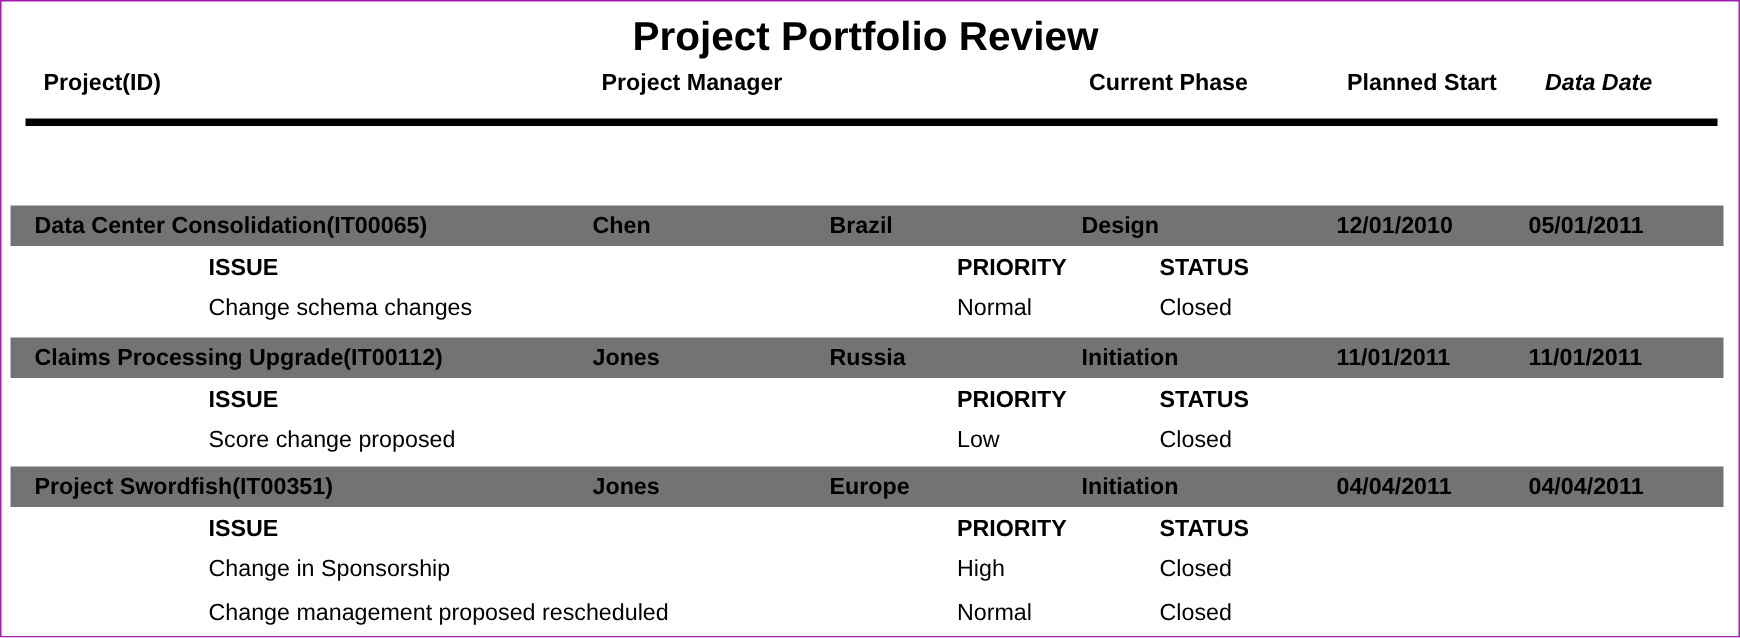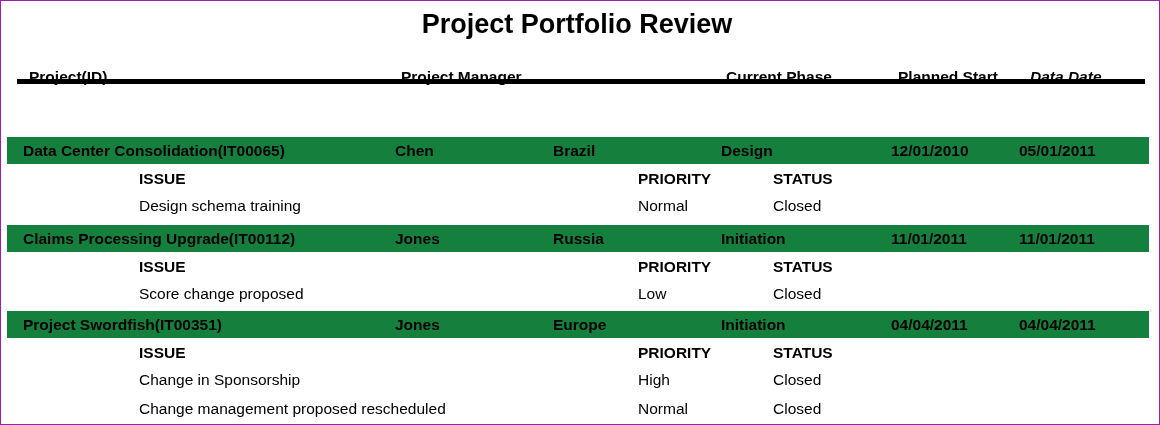--- a/index.html
+++ b/index.html
@@ -32,21 +32,21 @@
     color: #000000;
     letter-spacing: 0px;
     line-height: 34px;
     white-space: nowrap;
   }
 
   
   .col-header-row {
     position: absolute;
     left: 0;
-    top: 66px;
+    top: 45px;
     width: 1152px;
     height: 22px;
     text-align: center;
   }
   .col-header {
     position: absolute;
     top: 0;
     font-size: 15.5px;
     font-weight: bold;
     color: #000000;
@@ -79,21 +79,21 @@
   .project-group.g0 { top: 136px; }
   .project-group.g1 { top: 224px; }
   .project-group.g2 { top: 310px; }
 
   
   .project-band {
     position: relative;
     margin-left: 6px;
     width: 1142px;
     height: 27px;
-    background: #15803d;
+    background: #737373;
     text-align: center;
   }
   .band-cell {
     position: absolute;
     top: 4px;
     font-size: 15.5px;
     font-weight: bold;
     color: #000000;
     white-space: nowrap;
     line-height: 19px;
@@ -159,21 +159,21 @@
       <div class="band-cell cell-start">12/01/2010</div>
       <div class="band-cell cell-date">05/01/2011</div>
     </div>
     <div class="issue-table">
       <div class="issue-row head">
         <div class="icell icell-issue">ISSUE</div>
         <div class="icell icell-priority">PRIORITY</div>
         <div class="icell icell-status">STATUS</div>
       </div>
       <div class="issue-row">
-        <div class="icell icell-issue">Design schema training</div>
+        <div class="icell icell-issue">Change schema changes</div>
         <div class="icell icell-priority">Normal</div>
         <div class="icell icell-status">Closed</div>
       </div>
     </div>
   </div>
 
   <div class="project-group g1">
     <div class="project-band">
       <div class="band-cell cell-name">Claims Processing Upgrade(IT00112)</div>
       <div class="band-cell cell-manager">Jones</div>

